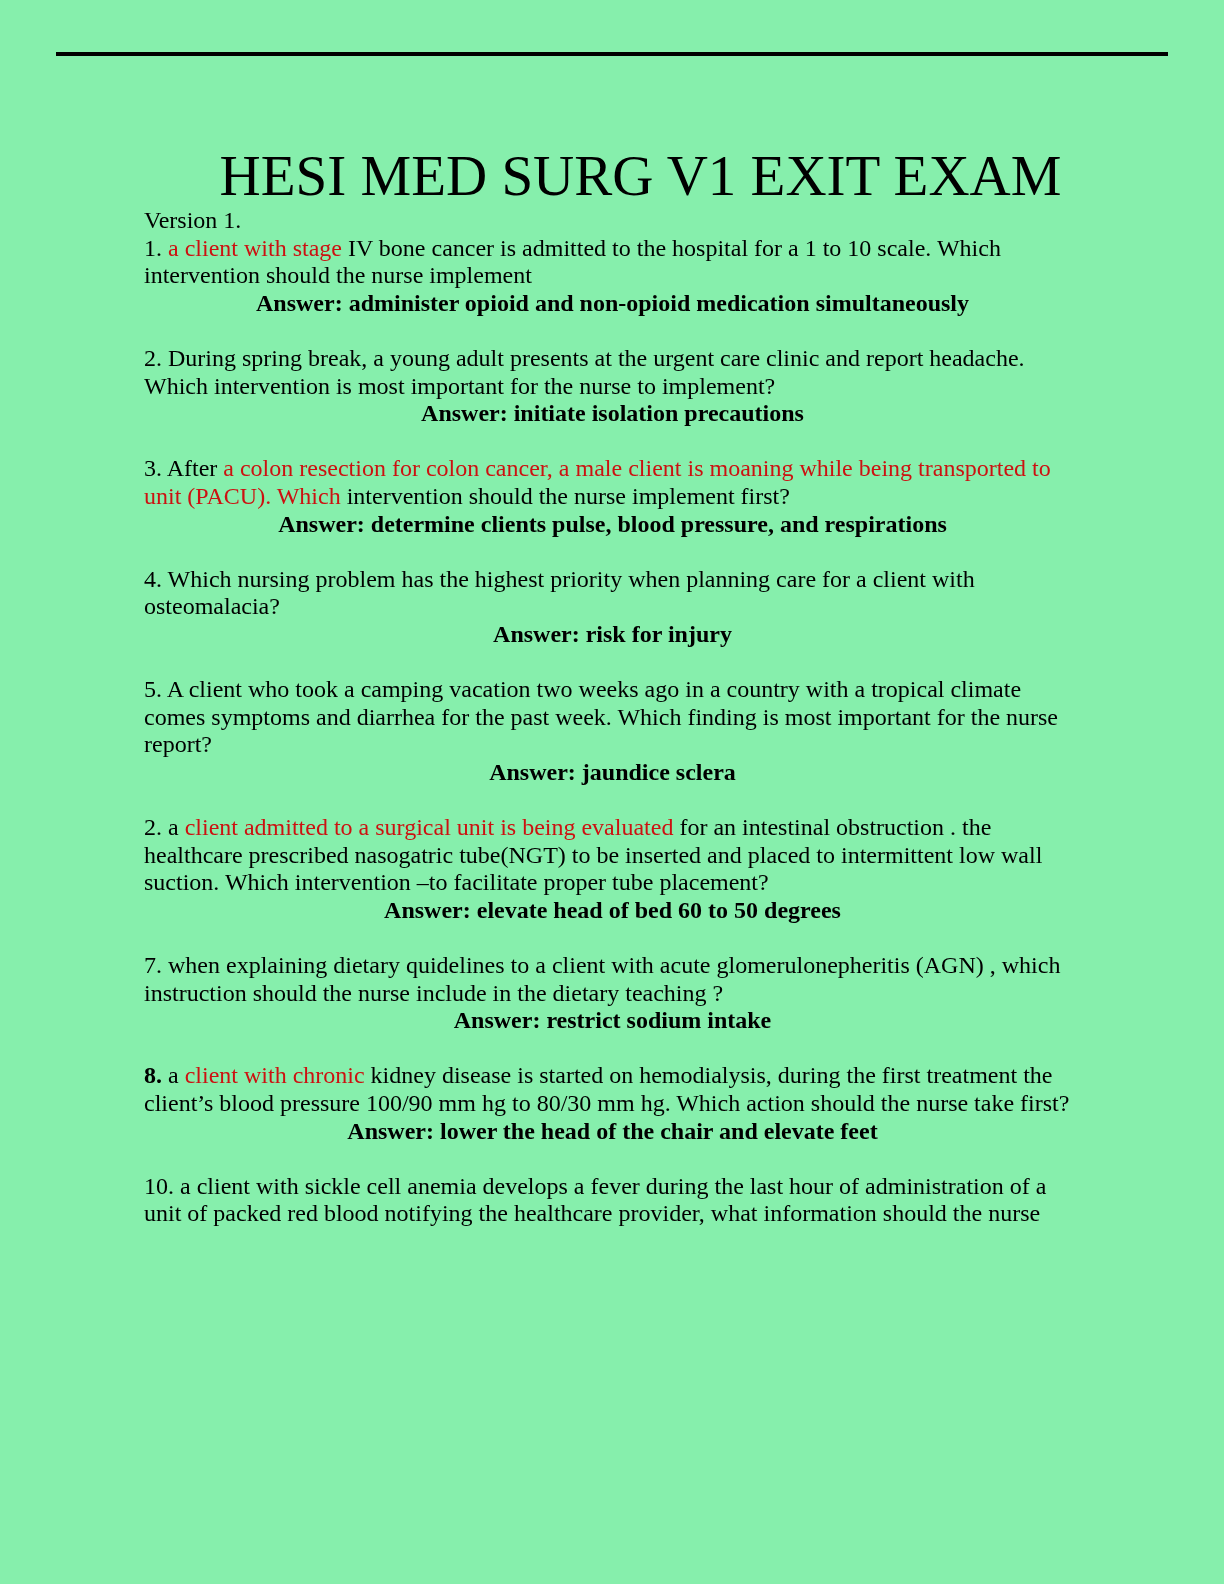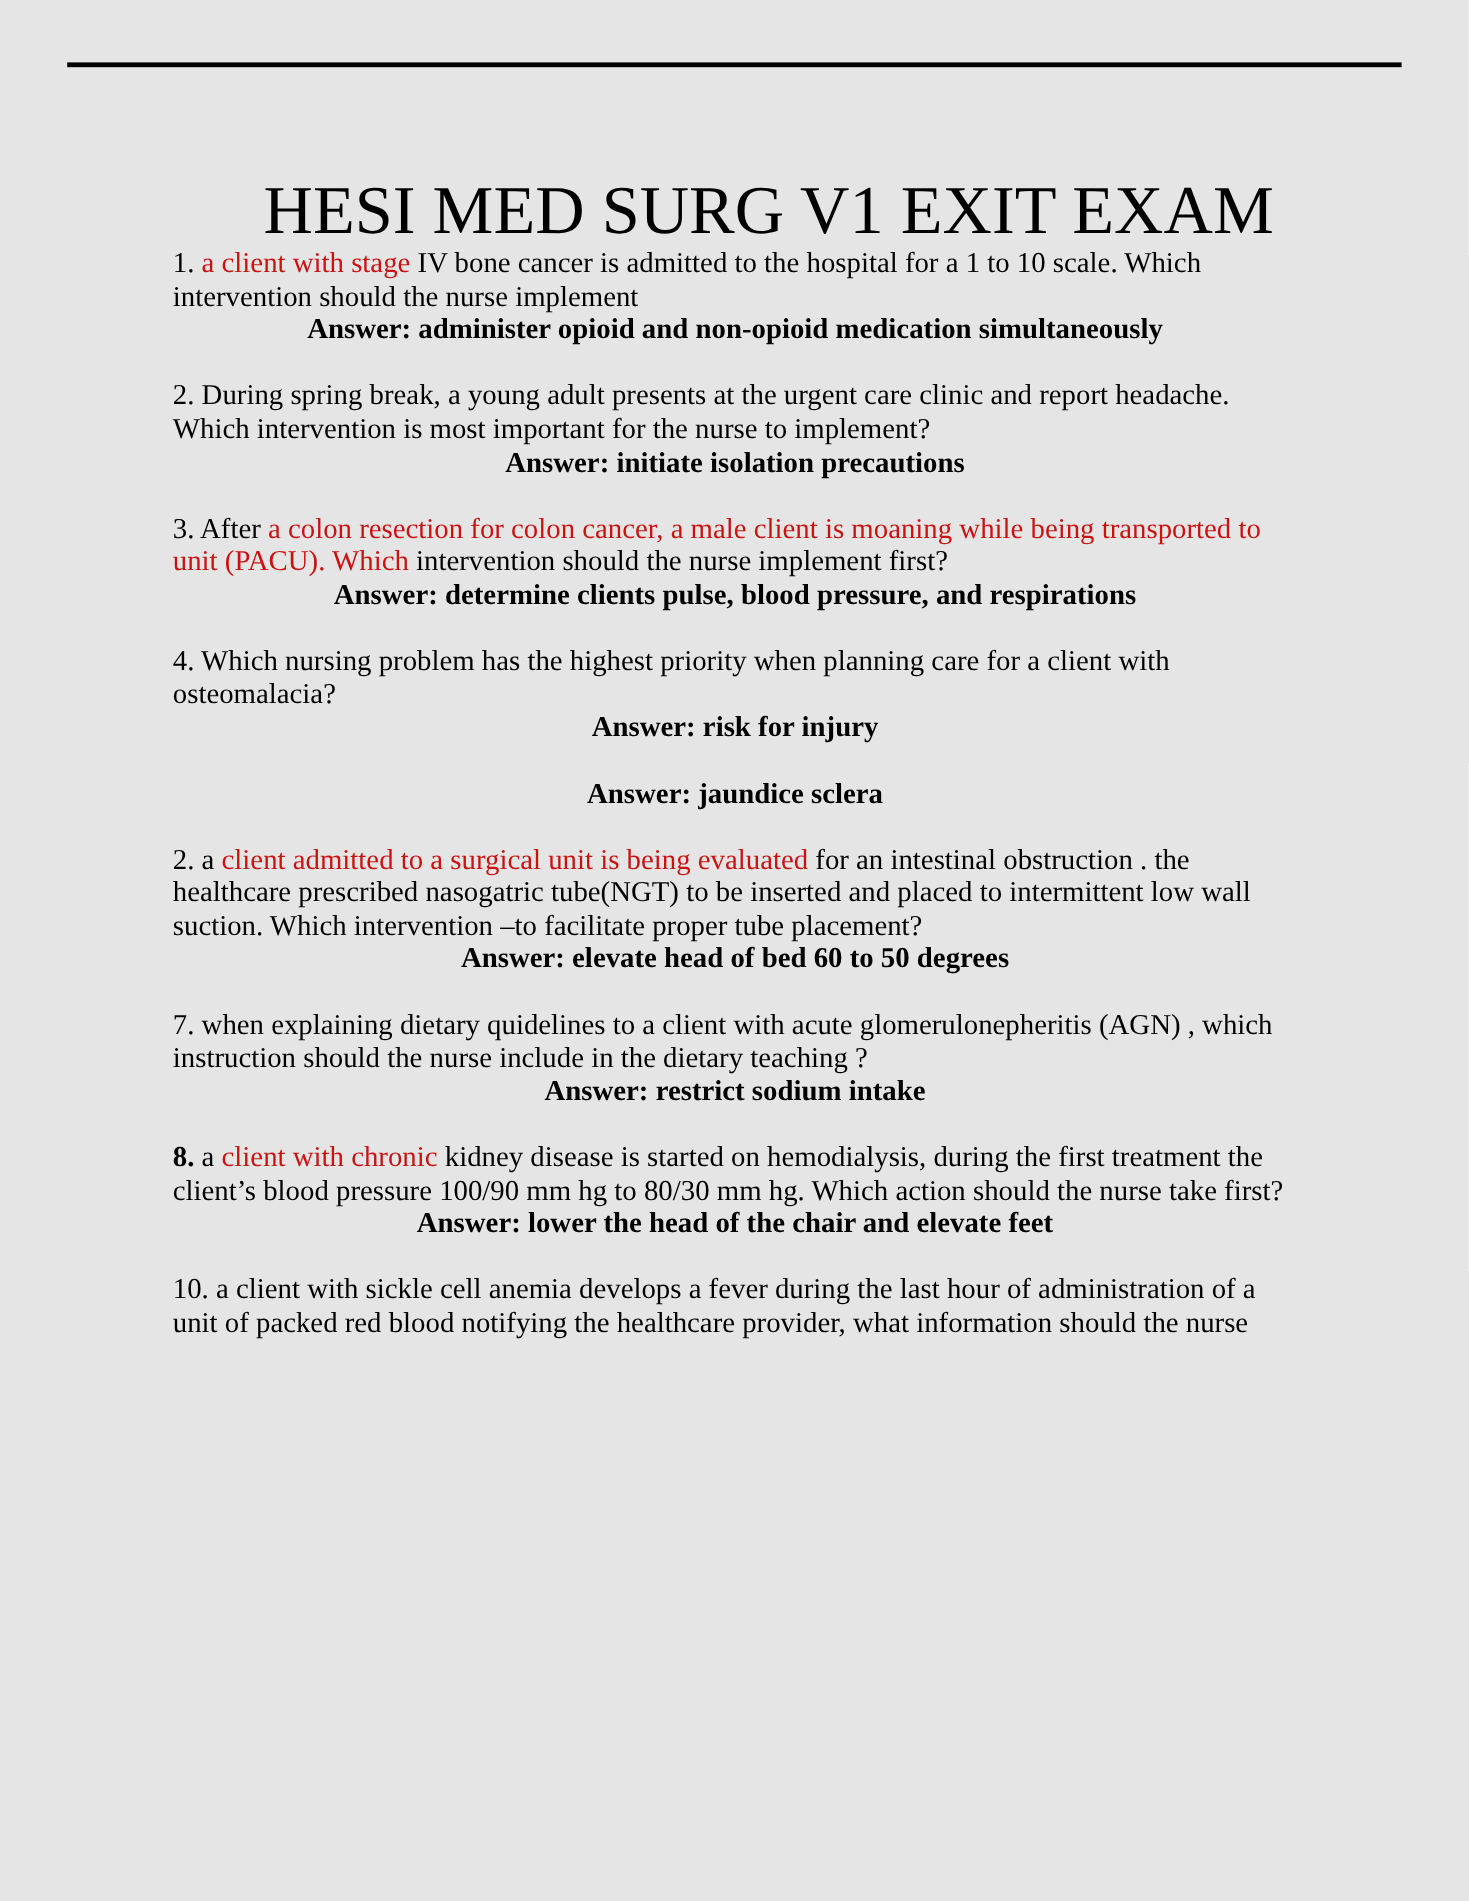--- a/index.html
+++ b/index.html
@@ -4,21 +4,21 @@
 <style>
   html, body {
     margin: 0;
     padding: 0;
     background: #ffffff;
   }
   .page {
     position: relative;
     width: 1224px;
     height: 1584px;
-    background: #e5e5e5;
+    background: #86efac;
     overflow: hidden;
     font-family: "Liberation Serif", "DejaVu Serif", serif;
     color: #000000;
   }
   .top-rule {
     position: absolute;
     top: 52px;
     left: 56px;
     width: 1112px;
     height: 4px;
@@ -60,20 +60,21 @@
   .seg-bold { font-weight: bold; }
 </style>
 </head>
 <body>
 
 <div class="page">
   <div class="top-rule"></div>
   <div class="content">
     <h1 class="doc-title">HESI MED SURG V1 EXIT EXAM</h1>
     <div class="body-text">
+      <p>Version 1.</p>
       <div id="questions-container">
   <div class="qa">
     <p class="question"><span>1. </span><span class="seg-red">a client with stage </span><span>IV bone cancer is admitted to the hospital for a 1 to 10 scale. Which intervention should the nurse implement</span></p>
     <p class="answer">Answer: administer opioid and non-opioid medication simultaneously</p>
   </div>
 
   <div class="qa">
     <p class="question"><span>2. During spring break, a young adult presents at the urgent care clinic and report headache. Which intervention is most important for the nurse to implement?</span></p>
     <p class="answer">Answer: initiate isolation precautions</p>
   </div>
@@ -82,20 +83,21 @@
     <p class="question"><span>3. After </span><span class="seg-red">a colon resection for colon cancer, a male client is moaning while being transported to unit (PACU). Which</span><span> intervention should the nurse implement first?</span></p>
     <p class="answer">Answer: determine clients pulse, blood pressure, and respirations</p>
   </div>
 
   <div class="qa">
     <p class="question"><span>4. Which nursing problem has the highest priority when planning care for a client with osteomalacia?</span></p>
     <p class="answer">Answer: risk for injury</p>
   </div>
 
   <div class="qa">
+    <p class="question"><span>5. A client who took a camping vacation two weeks ago in a country with a tropical climate comes symptoms and diarrhea for the past week. Which finding is most important for the nurse report?</span></p>
     <p class="answer">Answer: jaundice sclera</p>
   </div>
 
   <div class="qa">
     <p class="question"><span>2. a </span><span class="seg-red">client admitted to a surgical unit is being evaluated</span><span> for an intestinal obstruction . the healthcare prescribed nasogatric tube(NGT) to be inserted and placed to intermittent low wall suction. Which intervention –to facilitate proper tube placement?</span></p>
     <p class="answer">Answer: elevate head of bed 60 to 50 degrees</p>
   </div>
 
   <div class="qa">
     <p class="question"><span>7. when explaining dietary quidelines to a client with acute glomerulonepheritis (AGN) , which instruction should the nurse include in the dietary teaching ?</span></p>

